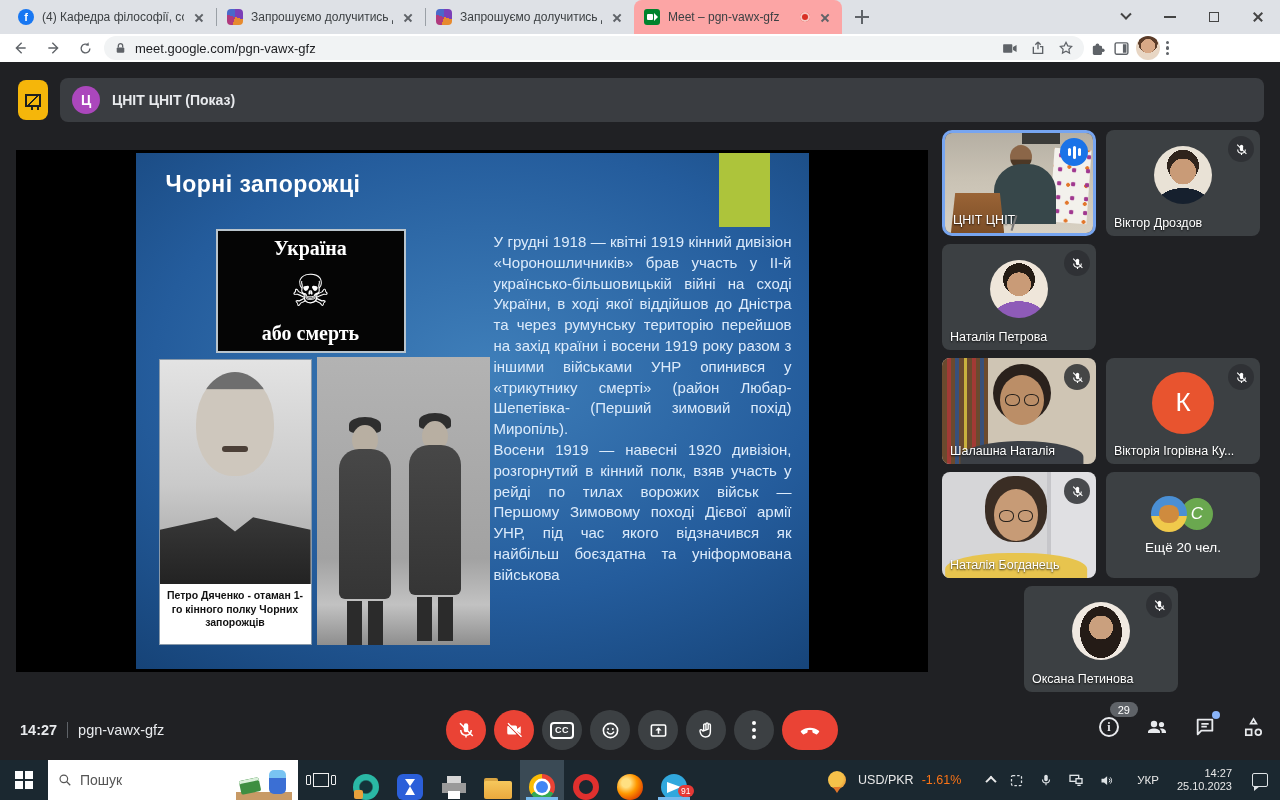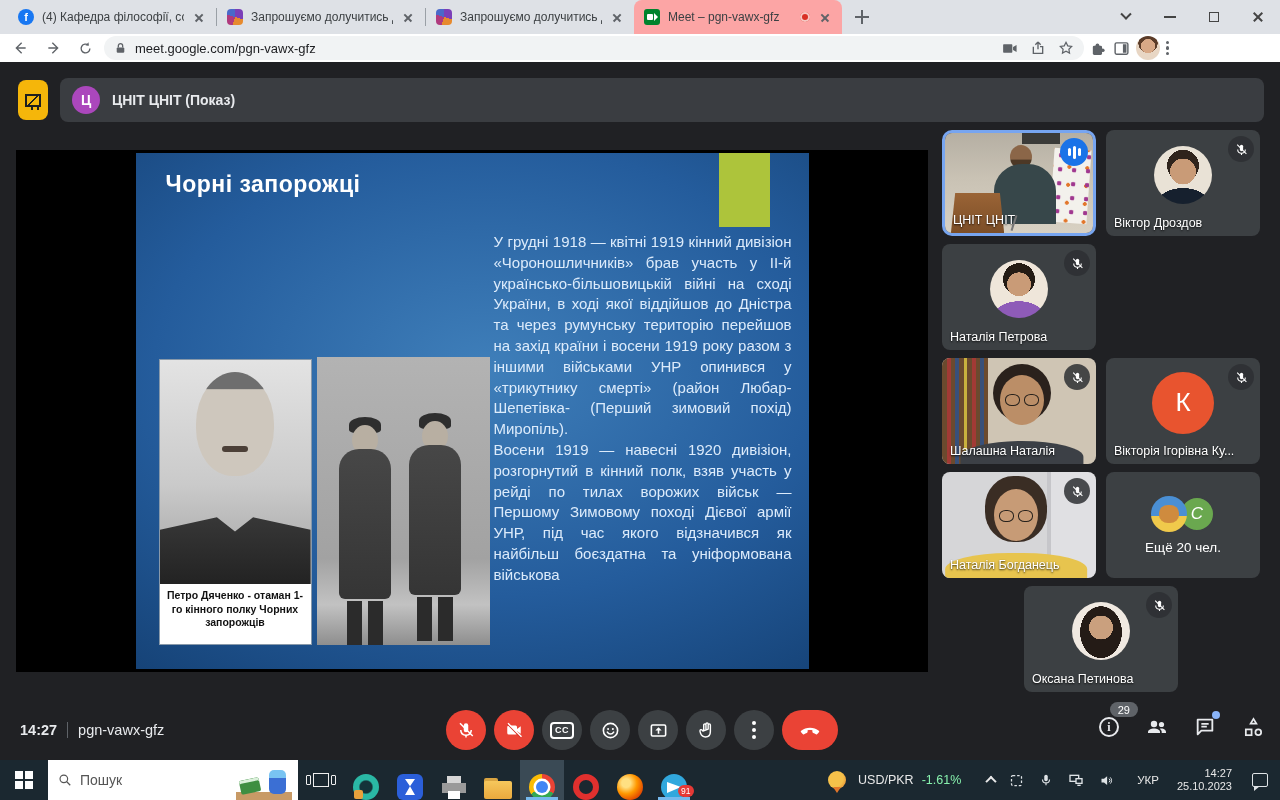--- a/index.html
+++ b/index.html
@@ -292,21 +292,21 @@
     border-left:14px solid #fff; border-top:5px solid transparent; border-bottom:6px solid transparent; }
   .tg-badge { position:absolute; right:2px; bottom:3px; background:#e53935; color:#fff;
     font-size:8.5px; border-radius:7px; padding:1px 3.5px; }
   .tray { margin-left:auto; display:flex; align-items:center; gap:12px; padding-right:8px;
     color:#e8e8e8; }
   .ic-weather { width:18px; height:18px; border-radius:50%;
     background:radial-gradient(circle at 35% 40%, #f6c14a 0 55%, #e2762a 100%); position:relative; }
   .ic-weather::after { content:""; position:absolute; left:5px; bottom:-4px; width:0; height:0;
     border-left:4px solid transparent; border-right:4px solid transparent; border-top:6px solid #e2762a; }
   .ticker-pair { font-size:12.5px; }
-  .ticker-change { font-size:12.5px; color:#86efac; margin-left:-4px; margin-right:14px; }
+  .ticker-change { font-size:12.5px; color:#f97316; margin-left:-4px; margin-right:14px; }
   .chev-up { width:8px; height:8px; border-left:2px solid #e8e8e8; border-top:2px solid #e8e8e8;
     transform:rotate(45deg) translate(1px,1px); }
   .tray-glyph { width:18px; height:18px; display:flex; align-items:center; justify-content:center; }
   .lang { font-size:11.5px; margin-left:10px; }
   .clock { font-size:11px; line-height:13px; text-align:right; margin-left:6px; }
   .notif { width:16px; height:14px; border:1.6px solid #dfe3e6; border-radius:2px; position:relative;
     margin-left:8px; margin-right:4px; }
   .notif::after { content:""; position:absolute; left:1px; bottom:-5px; width:0; height:0;
     border-top:5px solid #dfe3e6; border-right:6px solid transparent; }
 </style>
@@ -417,20 +417,25 @@
     </div>
     <div class="present-banner">
       <span class="p-avatar">Ц</span>
       <span class="p-text">ЦНІТ ЦНІТ (Показ)</span>
     </div>
 
     <div class="stage">
       <div class="slide">
         <h1>Чорні запорожці</h1>
         <div class="green-rect"></div>
+        <div class="flag">
+          <div>Україна</div>
+          <div class="skull">☠</div>
+          <div>або смерть</div>
+        </div>
         <figure class="portrait">
           <div class="ph">
             <span class="mustache"></span>
           </div>
           <figcaption>Петро Дяченко - отаман 1-го кінного полку Чорних запорожців</figcaption>
         </figure>
         <figure class="soldiers">
           <div class="soldier sol1">
             <i class="hat"></i>
               <i class="head"></i>

